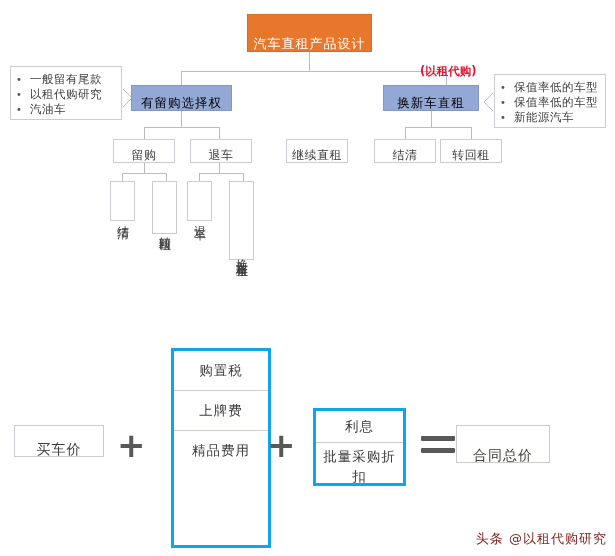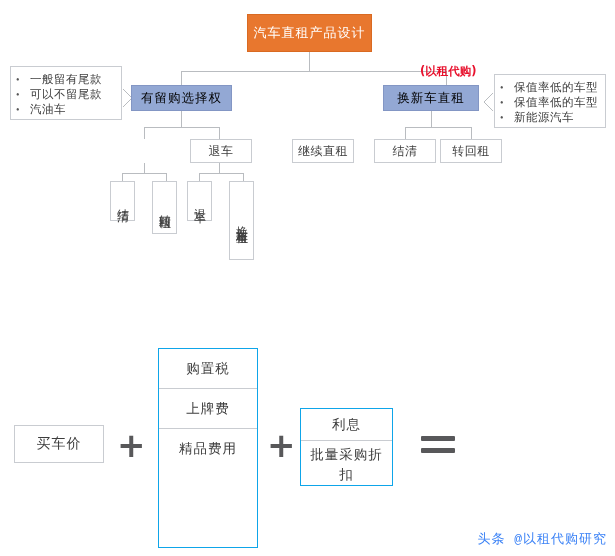--- a/index.html
+++ b/index.html
@@ -9,22 +9,22 @@
   }
   .canvas{position:absolute;left:0;top:0;width:615px;height:556px;}
 
   
   .line-h{position:absolute;height:1px;background:#b9bcc0;}
   .line-v{position:absolute;width:1px;background:#b9bcc0;}
 
   
   .box{
     position:absolute;box-sizing:border-box;border:1px solid #c9ccd1;background:#ffffff;
-    display:flex;align-items:center;justify-content:center;text-align:center;
-    font-size:12px;line-height:14px;color:#3d3d3d;letter-spacing:.5px;font-family:Liberation Serif, serif;
+    display:flex;align-items:flex-end;justify-content:center;text-align:center;
+    font-size:12px;line-height:14px;color:#3d3d3d;letter-spacing:.5px;
   }
   .box-title{
     background:#E8772E;border:1px solid #d96a22;color:#ffffff;
     font-size:13px;letter-spacing:1px;font-weight:500;
   }
   .box-blue{
     background:#93A8D4;border:1px solid #8396c4;color:#000000;
     font-size:12.5px;letter-spacing:1px;font-weight:500;
   }
   .box-note{
@@ -47,32 +47,32 @@
   
   .chev{position:absolute;width:12px;height:18px;}
   .chev svg{display:block;}
 
   
   .op{
     position:absolute;color:#58585a;font-weight:bold;line-height:1;
     font-family:"DejaVu Sans","Liberation Sans",sans-serif;
   }
   .op-plus{font-size:34px;}
-  .stack{position:absolute;box-sizing:border-box;border:1px solid #0ea5e9;background:#fff;}
+  .stack{position:absolute;box-sizing:border-box;border:3px solid #0ea5e9;background:#fff;margin-left:13px;}
   .stack .cell{
     box-sizing:border-box;border-bottom:1px solid #c9ccd1;
     display:flex;align-items:center;justify-content:center;text-align:center;
     font-size:13.5px;letter-spacing:1px;color:#3d3d3d;
   }
   .stack .cell:last-child{border-bottom:none;}
   .eq{position:absolute;}
   .eq .bar{background:#58585a;height:5px;border-radius:1px;}
   .watermark{
-    position:absolute;right:8px;bottom:8px;color:#3b82f6;font-size:13px;
-    letter-spacing:1px;white-space:nowrap;font-family:Liberation Mono, monospace;
+    position:absolute;right:8px;bottom:8px;color:#7f1d1d;font-size:13px;
+    letter-spacing:1px;white-space:nowrap;
   }
 </style>
 </head>
 <body>
 
 <div class="canvas">
 
   <div class="box box-title" style="left:247px;top:14px;width:125px;height:38px;">
     <span>汽车直租产品设计</span>
   </div>
@@ -82,21 +82,21 @@
   <div class="line-v" style="left:181px;top:71px;width:1px;height:14px;"></div>
   <div class="line-v" style="left:446px;top:71px;width:1px;height:14px;"></div>
 
   <div class="box box-note" style="left:10px;top:66px;width:112px;height:54px;">
     <div class="note-line">
       <span class="note-bullet">•</span>
       <span>一般留有尾款</span>
     </div>
     <div class="note-line">
       <span class="note-bullet">•</span>
-      <span>可以不留尾款</span>
+      <span>以租代购研究</span>
     </div>
     <div class="note-line">
       <span class="note-bullet">•</span>
       <span>汽油车</span>
     </div>
   </div>
 
   <div class="chev" style="left:122px;top:88px;">
     <svg width="12" height="20" viewBox="0 0 12 20">
       <polyline points="1,1 10,10 1,19" fill="none" stroke="#b9bcc0" stroke-width="1"></polyline>
@@ -132,20 +132,23 @@
 
   <div class="box box-blue" style="left:383px;top:85px;width:96px;height:26px;">
     <span>换新车直租</span>
   </div>
 
   <div class="line-v" style="left:181px;top:111px;width:1px;height:16px;"></div>
   <div class="line-h" style="left:144px;top:127px;width:75px;height:1px;"></div>
   <div class="line-v" style="left:144px;top:127px;width:1px;height:12px;"></div>
   <div class="line-v" style="left:219px;top:127px;width:1px;height:12px;"></div>
 
+  <div class="box" style="left:113px;top:139px;width:62px;height:24px;">
+    <span>留购</span>
+  </div>
   <div class="box" style="left:190px;top:139px;width:62px;height:24px;">
     <span>退车</span>
   </div>
 
   <div class="line-v" style="left:144px;top:163px;width:1px;height:10px;"></div>
   <div class="line-h" style="left:122px;top:173px;width:44px;height:1px;"></div>
   <div class="line-v" style="left:122px;top:173px;width:1px;height:8px;"></div>
   <div class="line-v" style="left:166px;top:173px;width:1px;height:8px;"></div>
 
   <div class="box" style="left:110px;top:181px;width:25px;height:40px;">
@@ -165,31 +168,31 @@
   </div>
   <div class="box" style="left:229px;top:181px;width:25px;height:79px;">
     <span class="vtext">换新车直租</span>
   </div>
 
   <div class="line-v" style="left:431px;top:111px;width:1px;height:16px;"></div>
   <div class="line-h" style="left:405px;top:127px;width:66px;height:1px;"></div>
   <div class="line-v" style="left:405px;top:127px;width:1px;height:12px;"></div>
   <div class="line-v" style="left:471px;top:127px;width:1px;height:12px;"></div>
 
-  <div class="box" style="left:292px;top:139px;width:62px;height:24px;">
+  <div class="box" style="left:286px;top:139px;width:62px;height:24px;">
     <span>继续直租</span>
   </div>
   <div class="box" style="left:374px;top:139px;width:62px;height:24px;">
     <span>结清</span>
   </div>
   <div class="box" style="left:440px;top:139px;width:62px;height:24px;">
     <span>转回租</span>
   </div>
 
-  <div class="box" style="left:14px;top:425px;width:90px;height:38px;font-size:14px;letter-spacing:1px;">
+  <div class="box" style="left:14px;top:425px;width:90px;height:32px;font-size:14px;letter-spacing:1px;">
     <span>买车价</span>
   </div>
 
   <div class="op op-plus" style="left:117px;top:428px;">+</div>
 
   <div class="stack" style="left:158px;top:348px;width:100px;height:200px;">
     <div class="cell" style="height:40px;">购置税</div>
     <div class="cell" style="height:40px;">上牌费</div>
     <div class="cell" style="height:40px;text-align:right;">精品费用</div>
   </div>
@@ -200,16 +203,19 @@
     <div class="cell" style="height:32px;">利息</div>
     <div class="cell" style="height:45px;line-height:20px;padding:0 4px;">批量采购折扣</div>
   </div>
 
   <div class="eq" style="left:421px;top:436px;width:34px;">
     <div class="bar"></div>
     <div style="height:7px;"></div>
     <div class="bar"></div>
   </div>
 
+  <div class="box" style="left:456px;top:425px;width:94px;height:38px;font-size:14px;letter-spacing:1px;">
+    <span>合同总价</span>
+  </div>
 
   <div class="watermark">头条 @以租代购研究</div>
 
 </div>
 
 </body></html>

